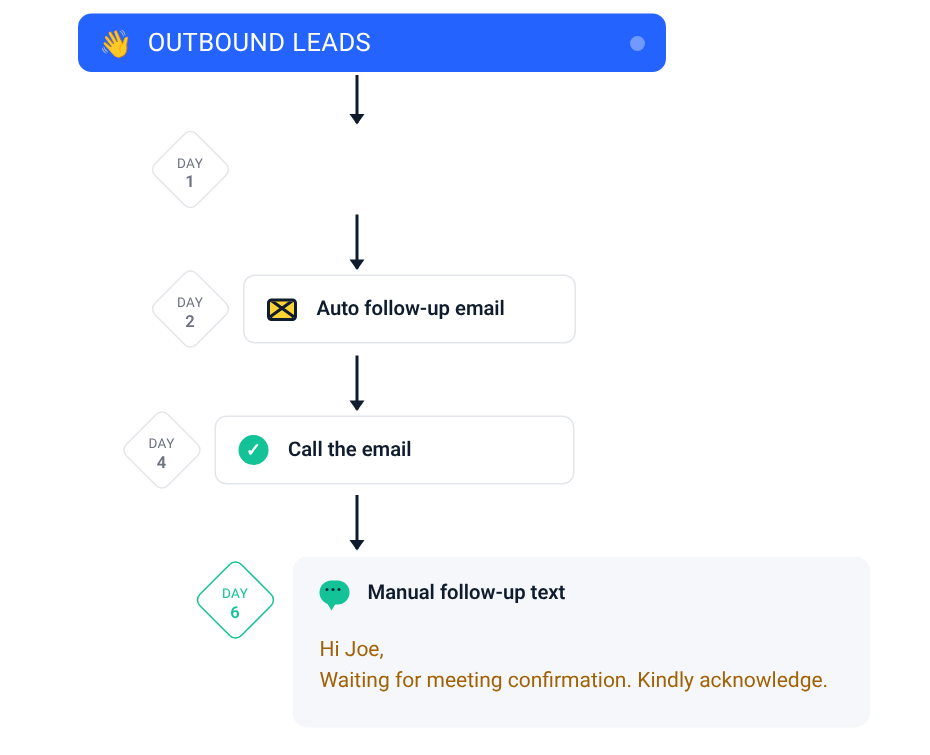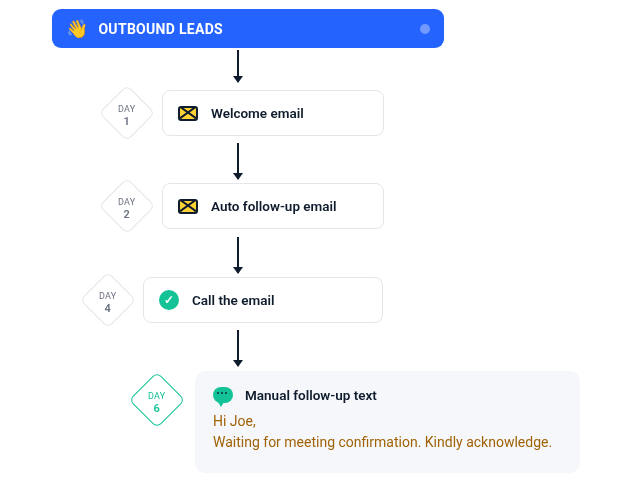--- a/index.html
+++ b/index.html
@@ -1,20 +1,20 @@
 <!DOCTYPE html>
 <html><head>
 <meta charset="utf-8">
 <style>
 *{box-sizing:border-box;margin:0;padding:0}
 body{font-family:-apple-system,BlinkMacSystemFont,"Segoe UI",Roboto,sans-serif;background:#fff;width:620px;height:503px;overflow:hidden}
 .canvas{position:relative;width:620px;height:503px}
 .header-pill{position:absolute;left:52px;top:9px;width:392px;height:39px;background:#2563ff;border-radius:9px;display:flex;align-items:center;padding:0 14px;color:#fff}
 .header-emoji{font-size:18px;margin-right:10px}
-.header-title{font-size:14px;font-weight:700;letter-spacing:.3px}
+.header-title{font-size:17px;font-weight:400;letter-spacing:.3px}
 .header-dot{margin-left:auto;width:10px;height:10px;border-radius:50%;background:rgba(255,255,255,.35)}
 .arrow{position:absolute;left:237px;width:2px;background:#0f1c2e}
 .arrow::after{content:"";position:absolute;bottom:-1px;left:-4px;border-left:5px solid transparent;border-right:5px solid transparent;border-top:7px solid #0f1c2e}
 .arrow1{top:50px;height:32px}
 .arrow2{top:143px;height:36px}
 .arrow3{top:237px;height:36px}
 .arrow4{top:330px;height:36px}
 .day-badge{position:absolute;width:40px;height:40px;background:#fff;border:1px solid #e3e6ea;transform:rotate(45deg);border-radius:6px;display:flex;align-items:center;justify-content:center}
 .day-badge.active{border:1.5px solid #13c296}
 .day-inner{transform:rotate(-45deg);text-align:center;line-height:1.05}
@@ -25,21 +25,21 @@
 .step1{left:162px;top:90px;width:222px}
 .step2{left:162px;top:183px;width:222px}
 .step3{left:143px;top:277px;width:240px}
 .icon-wrap{width:22px;height:22px;display:flex;align-items:center;justify-content:center;margin-right:12px}
 .mail-icon{width:20px;height:15px;border:2px solid #0f1c2e;border-radius:3px;background:#ffd233;position:relative;overflow:hidden}
 .mail-icon::before{content:"";position:absolute;top:-4px;left:-2px;width:20px;height:12px;border:2px solid #0f1c2e;transform:rotate(36deg);transform-origin:top left;background:transparent}
 .mail-icon::after{content:"";position:absolute;top:-4px;right:-2px;width:20px;height:12px;border:2px solid #0f1c2e;transform:rotate(-36deg);transform-origin:top right}
 .check-icon{width:20px;height:20px;border-radius:50%;background:#13c296;display:flex;align-items:center;justify-content:center;color:#fff;font-size:12px;font-weight:bold}
 .step-label{font-size:13.5px;font-weight:600;color:#0f1c2e}
 .detail-card{position:absolute;left:195px;top:371px;width:385px;background:#f5f7fa;border-radius:10px;padding:16px 18px 20px}
-.detail-header{display:flex;align-items:center;margin-bottom:8px}
+.detail-header{display:flex;align-items:center;margin-bottom:20px}
 .chat-icon{width:20px;height:16px;border-radius:8px;background:#13c296;position:relative;margin-right:12px}
 .chat-icon::after{content:"";position:absolute;bottom:-4px;left:5px;border-left:3px solid transparent;border-right:3px solid transparent;border-top:5px solid #13c296}
 .chat-dots{position:absolute;top:5px;left:4px;display:flex;gap:2px}
 .chat-dots span{width:2px;height:2px;background:#0b2a3a;border-radius:50%}
 .detail-title{font-size:13.5px;font-weight:600;color:#0f1c2e}
 .detail-body{font-size:14px;color:#a16207;line-height:1.5}
 .badge1{left:107px;top:93px}
 .badge2{left:107px;top:186px}
 .badge3{left:88px;top:280px}
 .badge4{left:137px;top:380px}
@@ -55,26 +55,20 @@
     <span class="header-dot"></span>
   </div>
 
   <div class="arrow arrow1"></div>
 
   <div class="day-badge badge1">
     <div class="day-inner">
       <span class="day-label">DAY</span>
       <span class="day-num">1</span>
     </div>
-  </div>
-  <div class="step-card step1">
-    <span class="icon-wrap">
-        <span class="mail-icon"></span>
-      </span>
-    <span class="step-label">Welcome email</span>
   </div>
 
   <div class="arrow arrow2"></div>
 
   <div class="day-badge badge2">
     <div class="day-inner">
       <span class="day-label">DAY</span>
       <span class="day-num">2</span>
     </div>
   </div>

